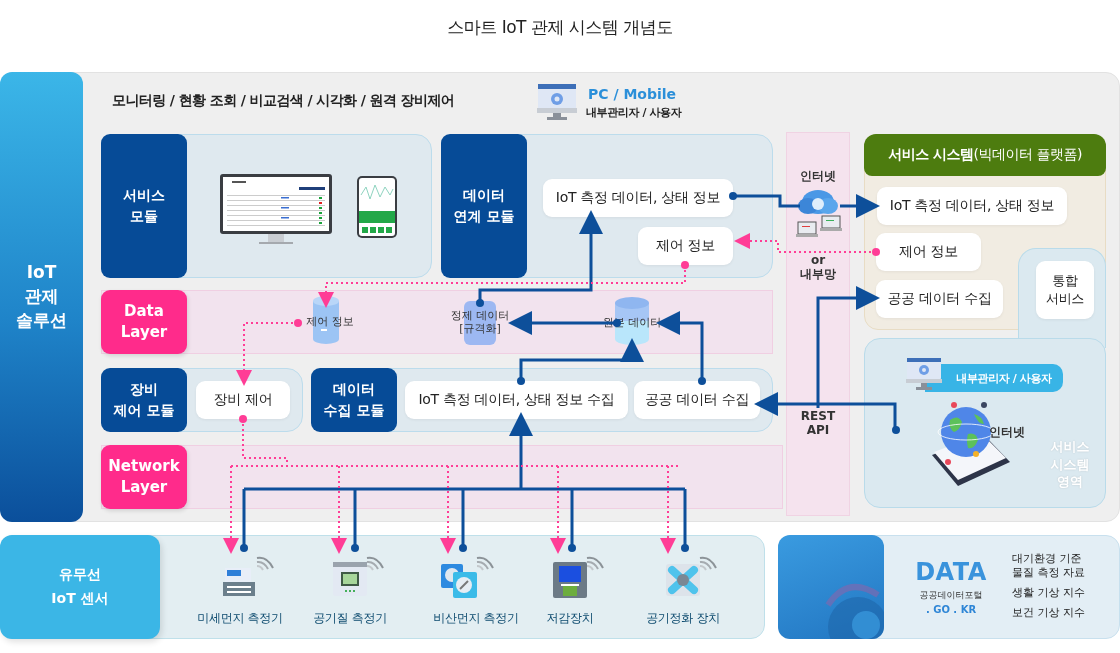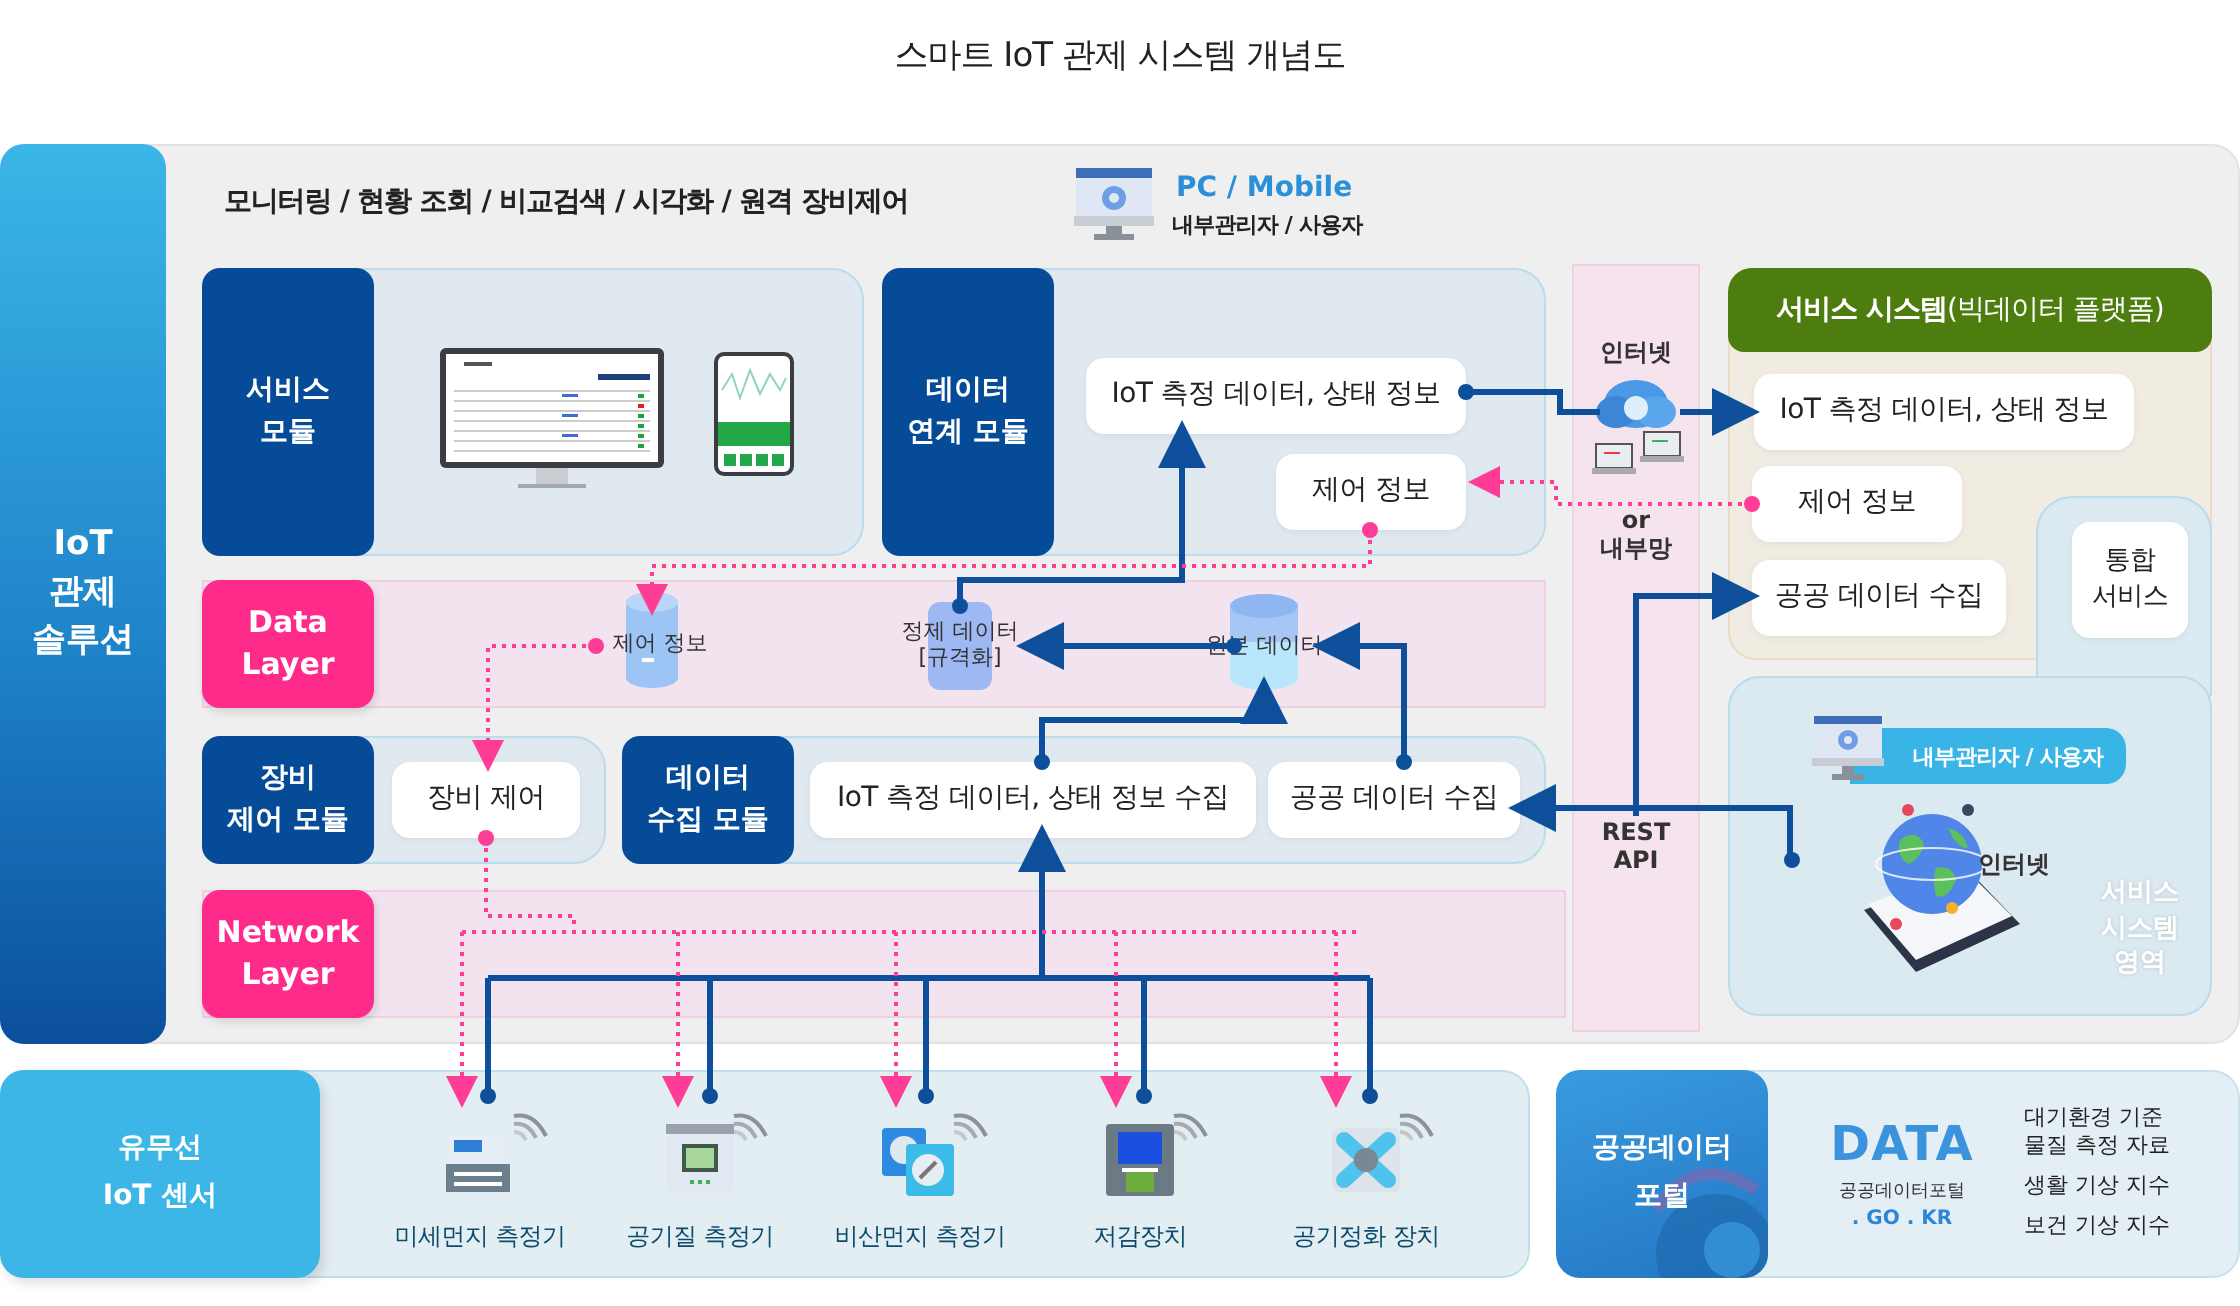--- a/index.html
+++ b/index.html
@@ -283,21 +283,21 @@
           <circle cx="13" cy="17" r="7" fill="#dfe7ef"></circle>
           <rect x="14" y="14" width="24" height="26" rx="2" fill="#3bbbe8"></rect>
           <circle cx="25" cy="27" r="8" fill="#e6edf3"></circle>
           <line x1="21" y1="31" x2="29" y2="23" stroke="#777" stroke-width="2"></line>
         </svg></div>
       <div class="abs" style="left: 70px; top: 0px;"><svg width="22" height="20" viewBox="0 0 22 20">
           <path d="M2 6 q10 -2 16 10" fill="none" stroke="#8c9398" stroke-width="2"></path>
           <path d="M2 10 q7 -1 11 7" fill="none" stroke="#a5abb0" stroke-width="2"></path>
           <path d="M2 14 q4 0 6 4" fill="none" stroke="#c3c8cc" stroke-width="2"></path>
         </svg></div>
-      <div class="abs sensor-label" style="left: 0px; top: 58px;">비산먼지 측정기</div>
+      <div class="abs sensor-label" style="left: 16px; top: 58px;">비산먼지 측정기</div>
     </div>
     <div class="abs" style="left: 515px; top: 552px; width: 110px; height: 80px;">
       <div class="abs" style="left: 34px; top: 6px;"><svg width="42" height="42" viewBox="0 0 42 42">
           <rect x="4" y="4" width="34" height="36" rx="2" fill="#6c7a86"></rect>
           <rect x="10" y="8" width="22" height="16" fill="#1b4fe0"></rect>
           <rect x="14" y="28" width="14" height="10" fill="#6dad3e"></rect>
           <rect x="12" y="26" width="18" height="2" fill="#fff"></rect>
         </svg></div>
       <div class="abs" style="left: 70px; top: 0px;"><svg width="22" height="20" viewBox="0 0 22 20">
           <path d="M2 6 q10 -2 16 10" fill="none" stroke="#8c9398" stroke-width="2"></path>
@@ -321,22 +321,20 @@
     </div>
   </div>
 
 <div class="abs portal-panel"></div>
 <div class="abs portal-tab">
   <svg style="position:absolute;left:30px;top:30px;" width="90" height="90" viewBox="0 0 90 90">
     <path d="M20 40 q20 -30 50 -10" fill="none" stroke="#7a6ab0" stroke-width="6" opacity="0.7"></path>
     <circle cx="50" cy="62" r="30" fill="#1e64a8" opacity="0.55"></circle>
     <circle cx="58" cy="60" r="14" fill="#3a9be0" opacity="0.7"></circle>
   </svg>
-  <span style="position:relative;">공공데이터
-포털</span>
 </div>
 <div class="abs data-logo">DATA</div>
 <div class="abs data-sub">공공데이터포털</div>
 <div class="abs data-domain">. GO . KR</div>
 <div class="abs portal-list">
   <div style="line-height:1.3;">대기환경 기준</div>
   <div style="line-height:1.3;margin-bottom:4px;">물질 측정 자료</div>
   <div style="margin-bottom:4px;">생활 기상 지수</div>
   <div>보건 기상 지수</div>
 </div>

